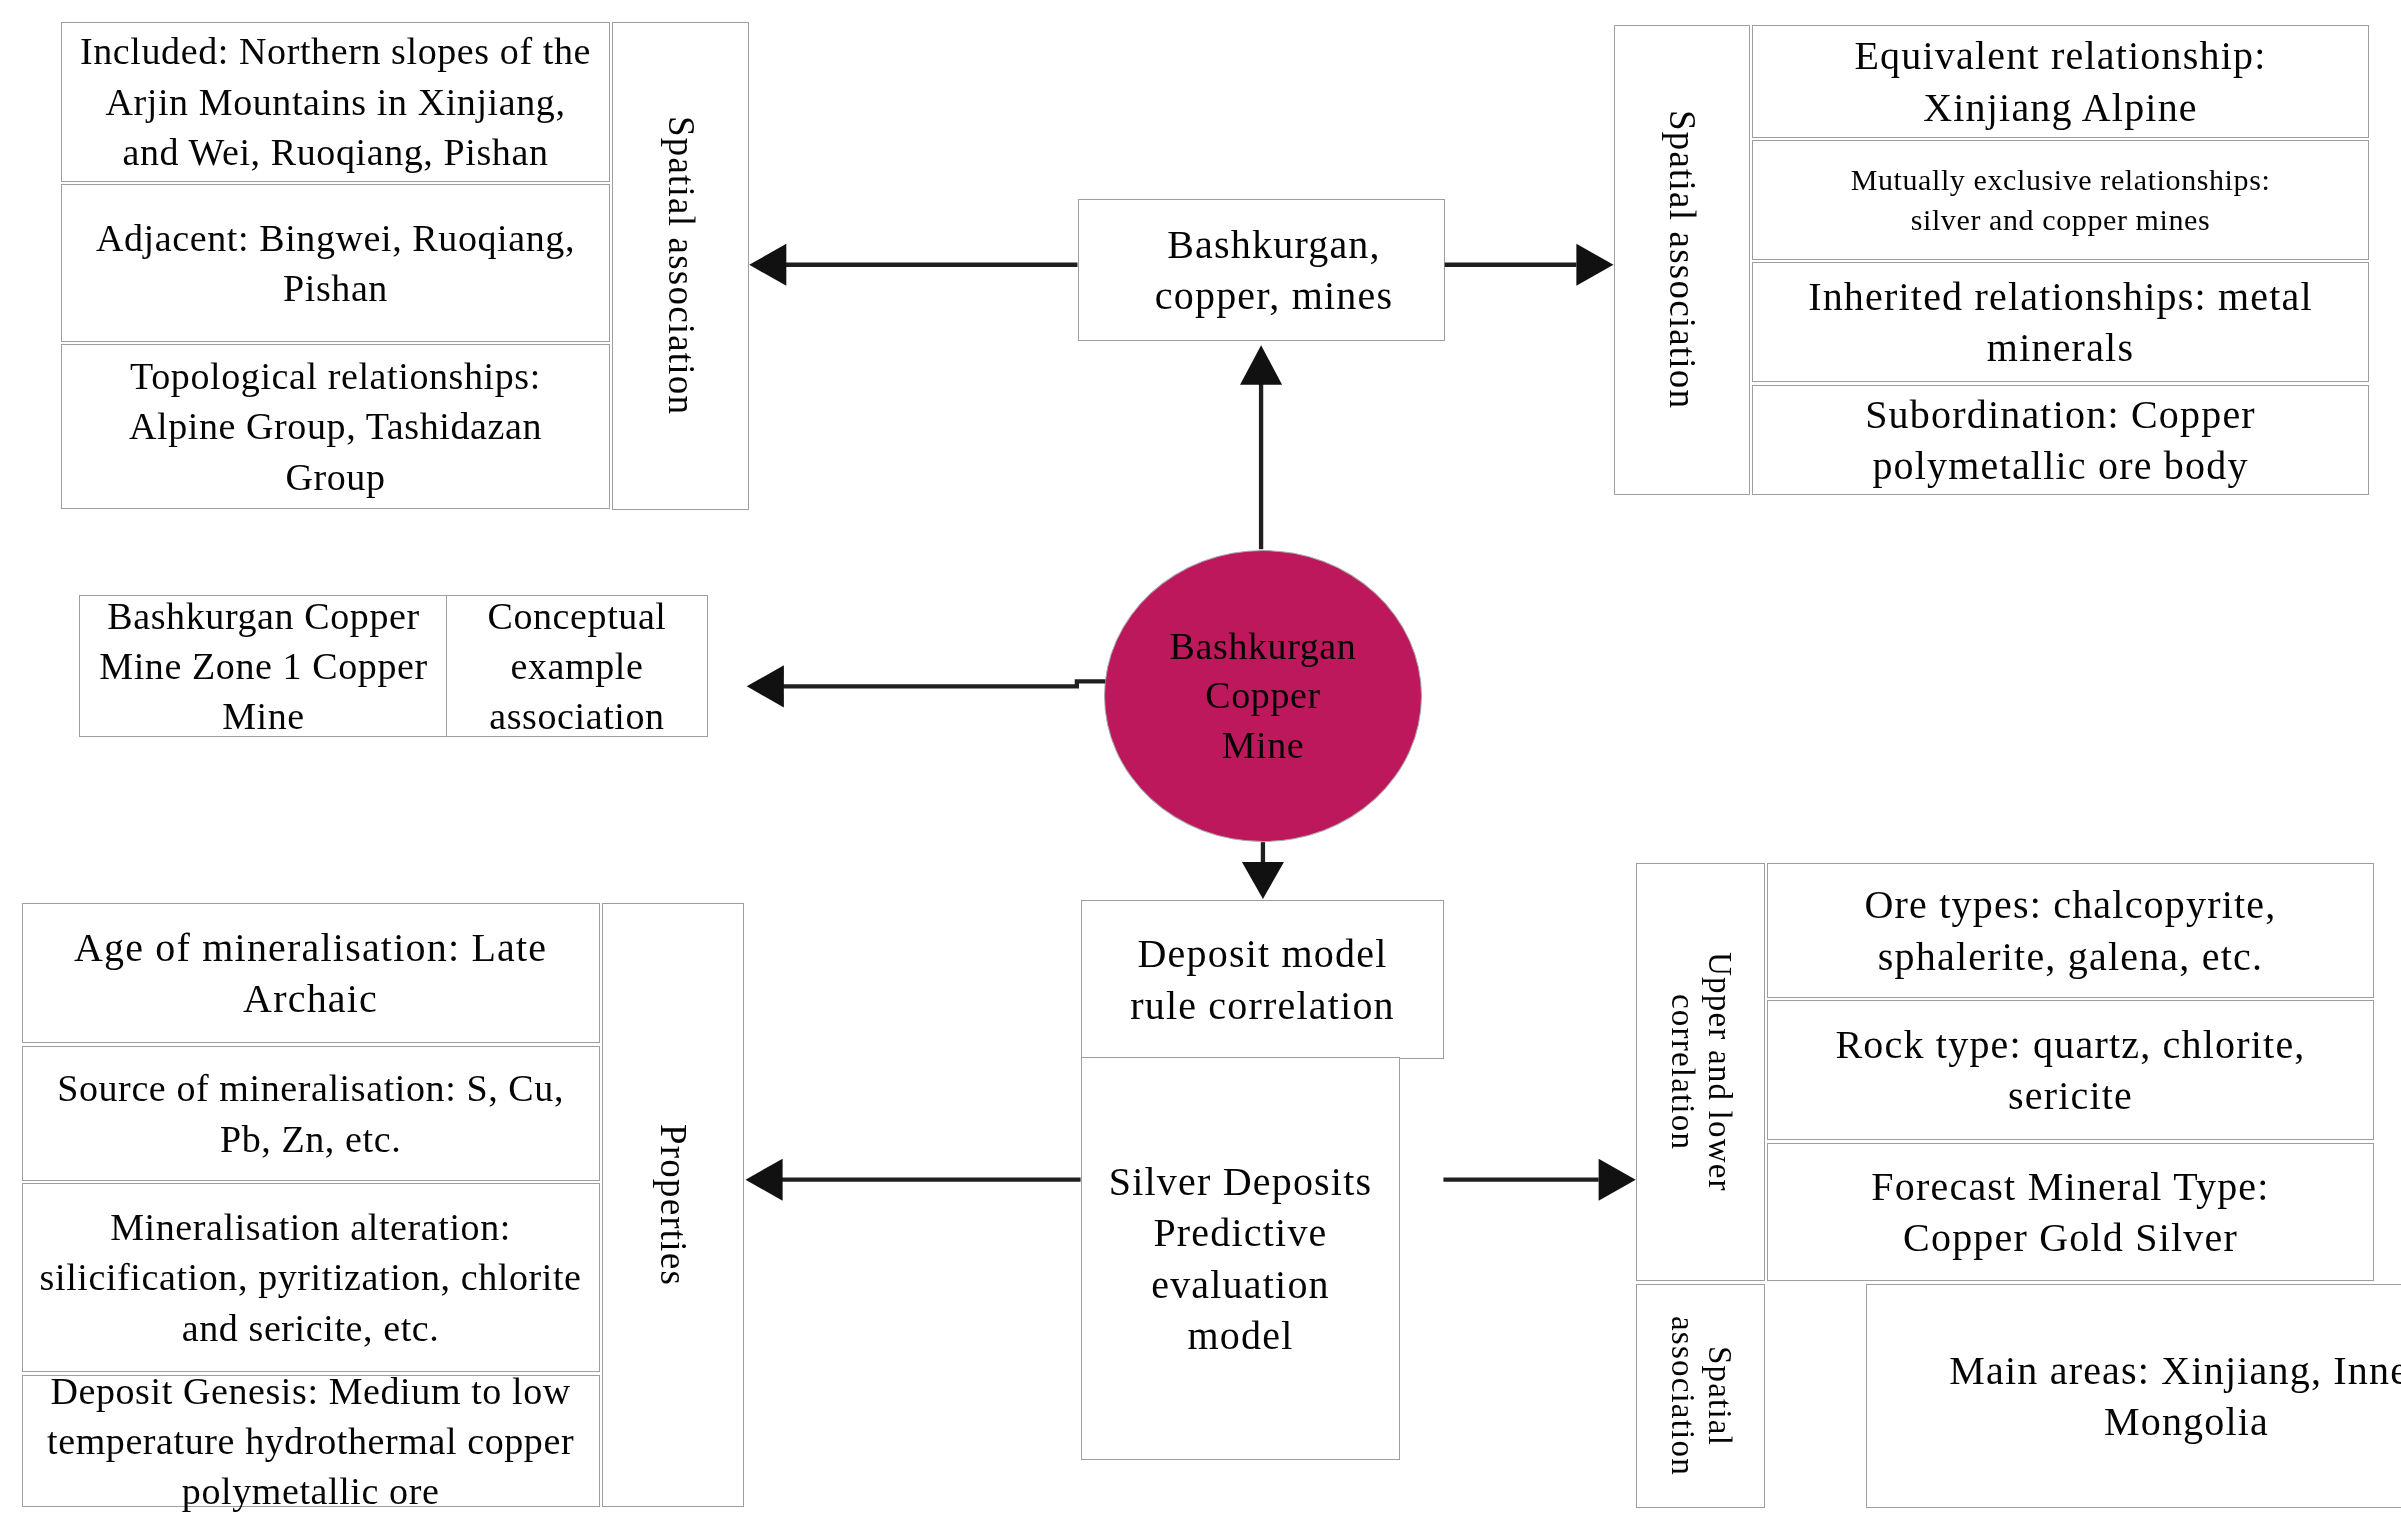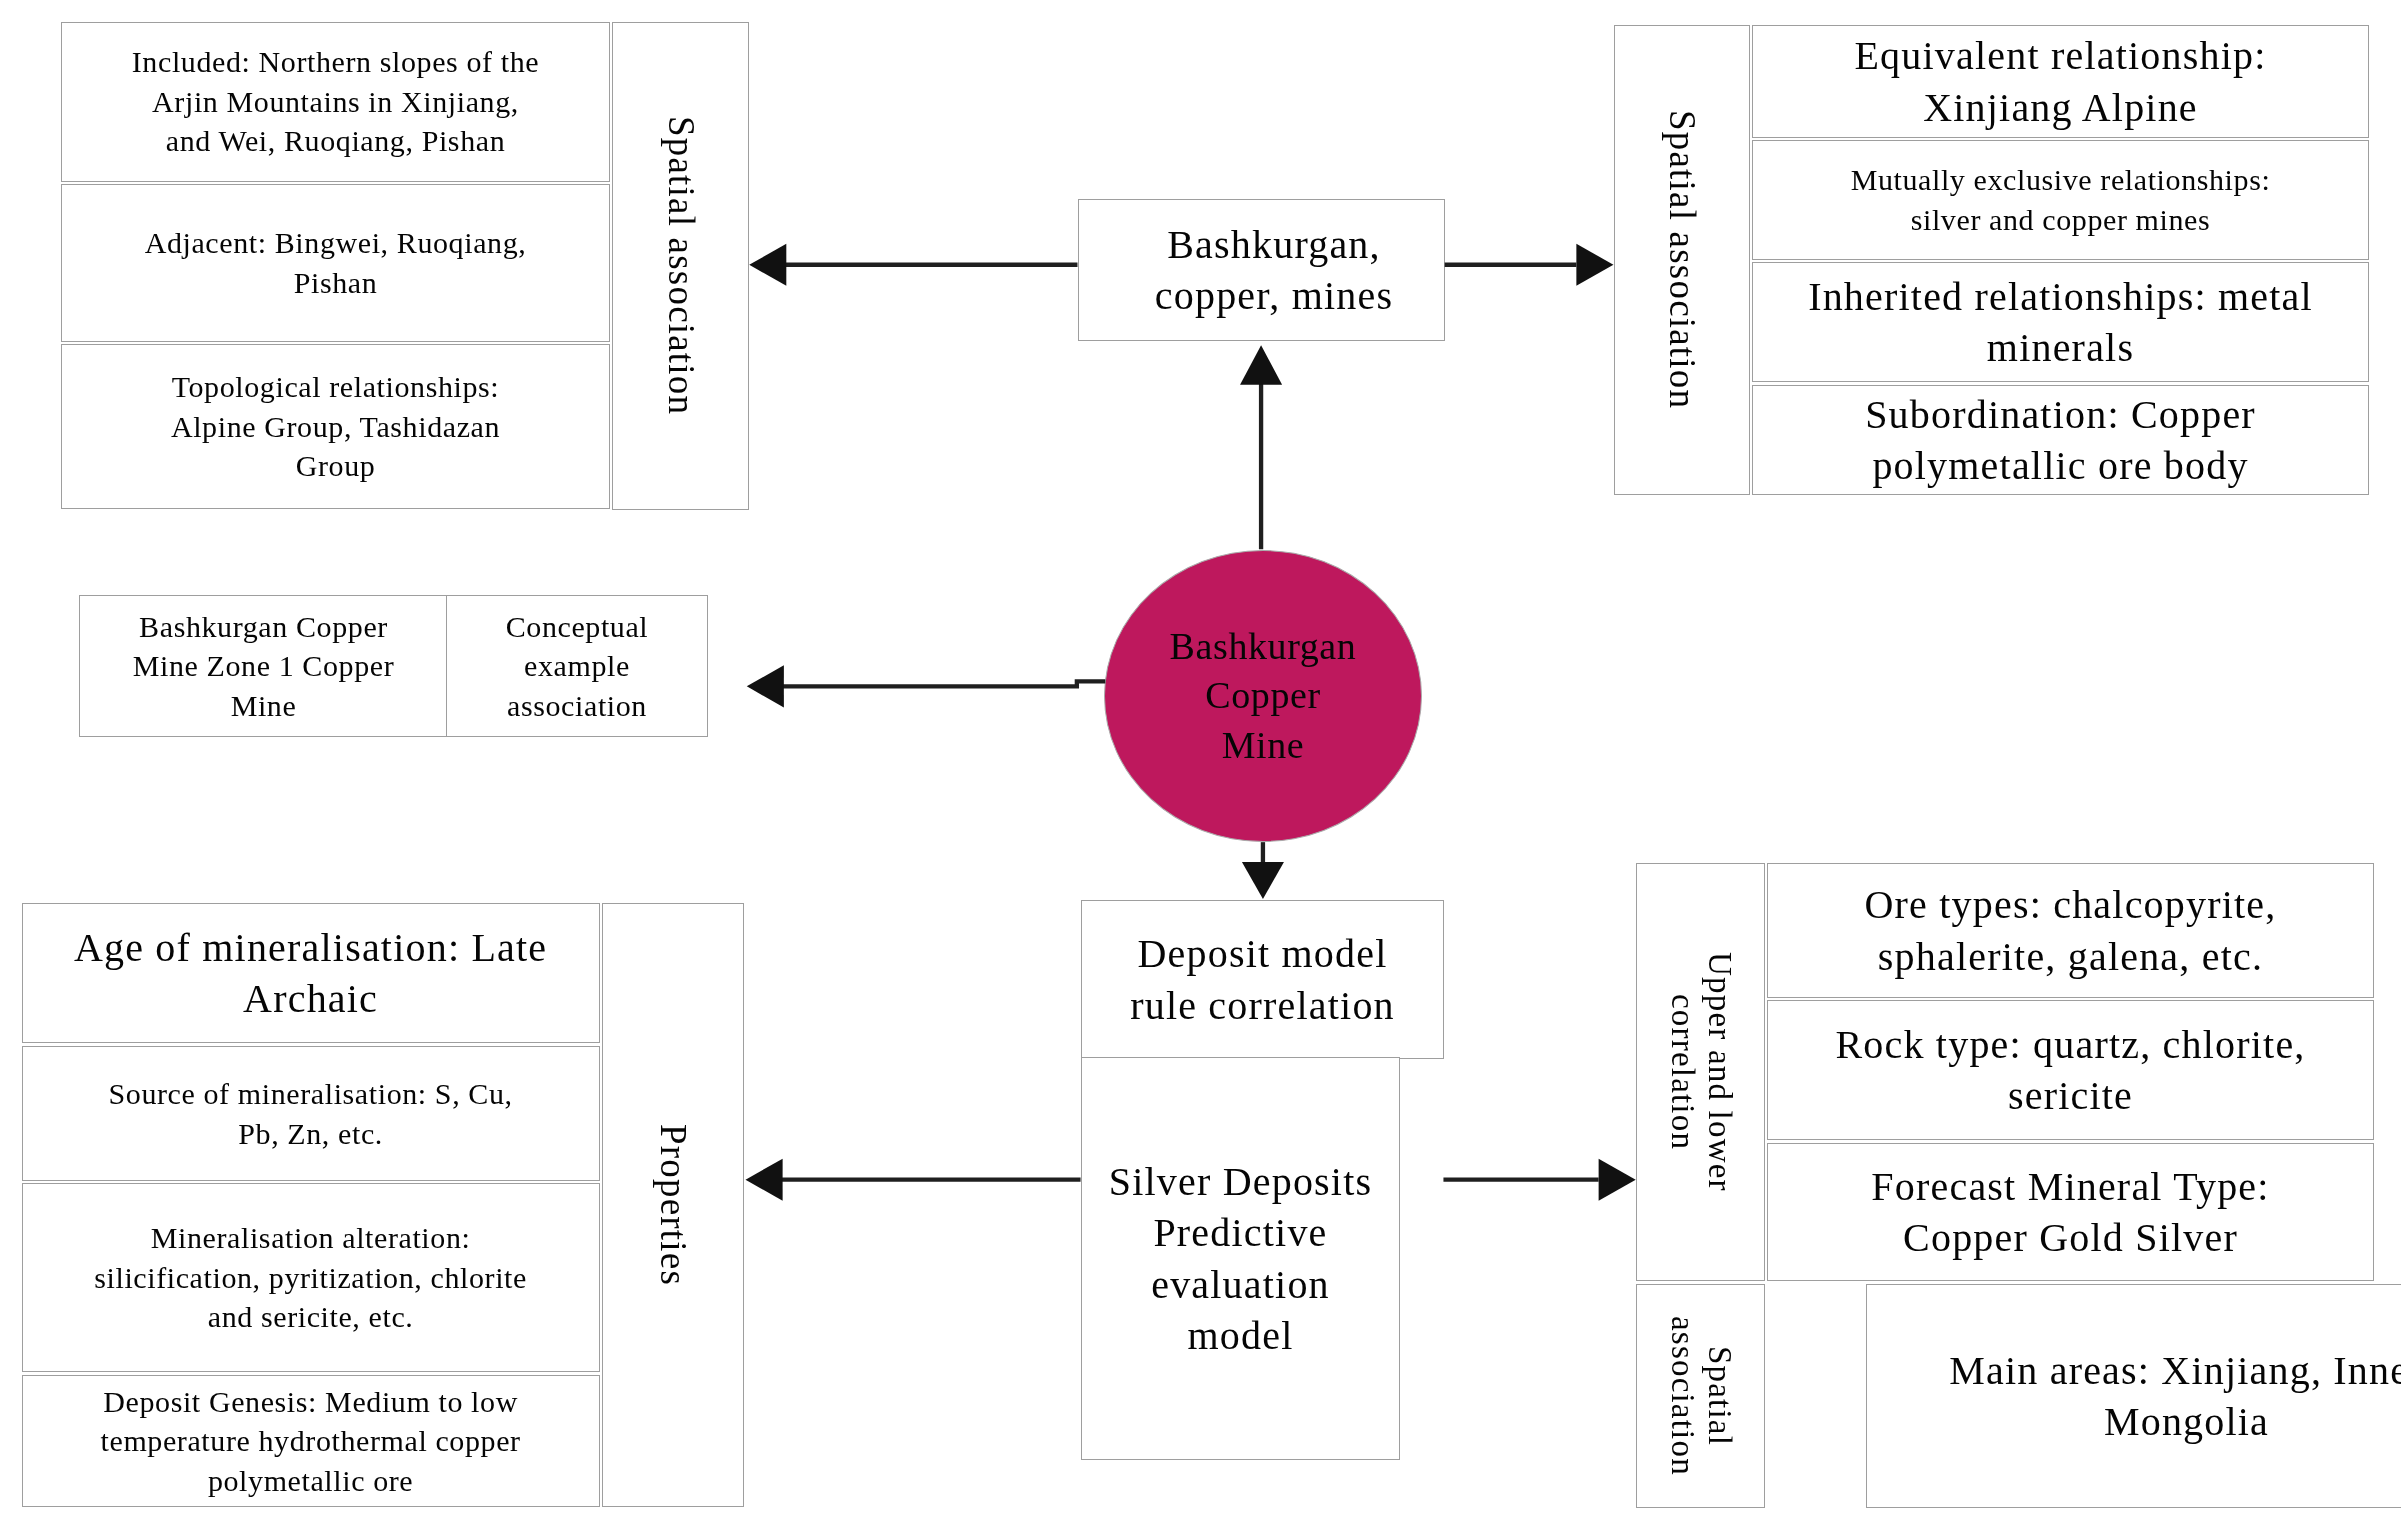--- a/index.html
+++ b/index.html
@@ -12,21 +12,21 @@
     overflow:hidden;
   }
   .cell{
     position:absolute;box-sizing:border-box;
     border:1.9px solid #9e9e9e;
     display:flex;flex-direction:column;
     align-items:center;justify-content:center;
     text-align:center;
     background:#ffffff;
   }
-  .txt-sm{font-size:30px;line-height:1.32;letter-spacing:0.6px;}
+  .txt-sm{font-size:38px;line-height:1.32;letter-spacing:0.6px;}
   .txt-xs{font-size:30px;line-height:1.34;letter-spacing:0.6px;}
   .txt-lg{font-size:40px;line-height:1.28;letter-spacing:1.2px;}
   .txt-xl{font-size:38px;line-height:1.3;letter-spacing:0.6px;}
   .vlab{
     writing-mode:vertical-rl;text-orientation:mixed;
     font-size:37px;line-height:1.15;letter-spacing:1.2px;
     display:flex;align-items:center;justify-content:center;
   }
   .ellipse{
     position:absolute;box-sizing:border-box;

